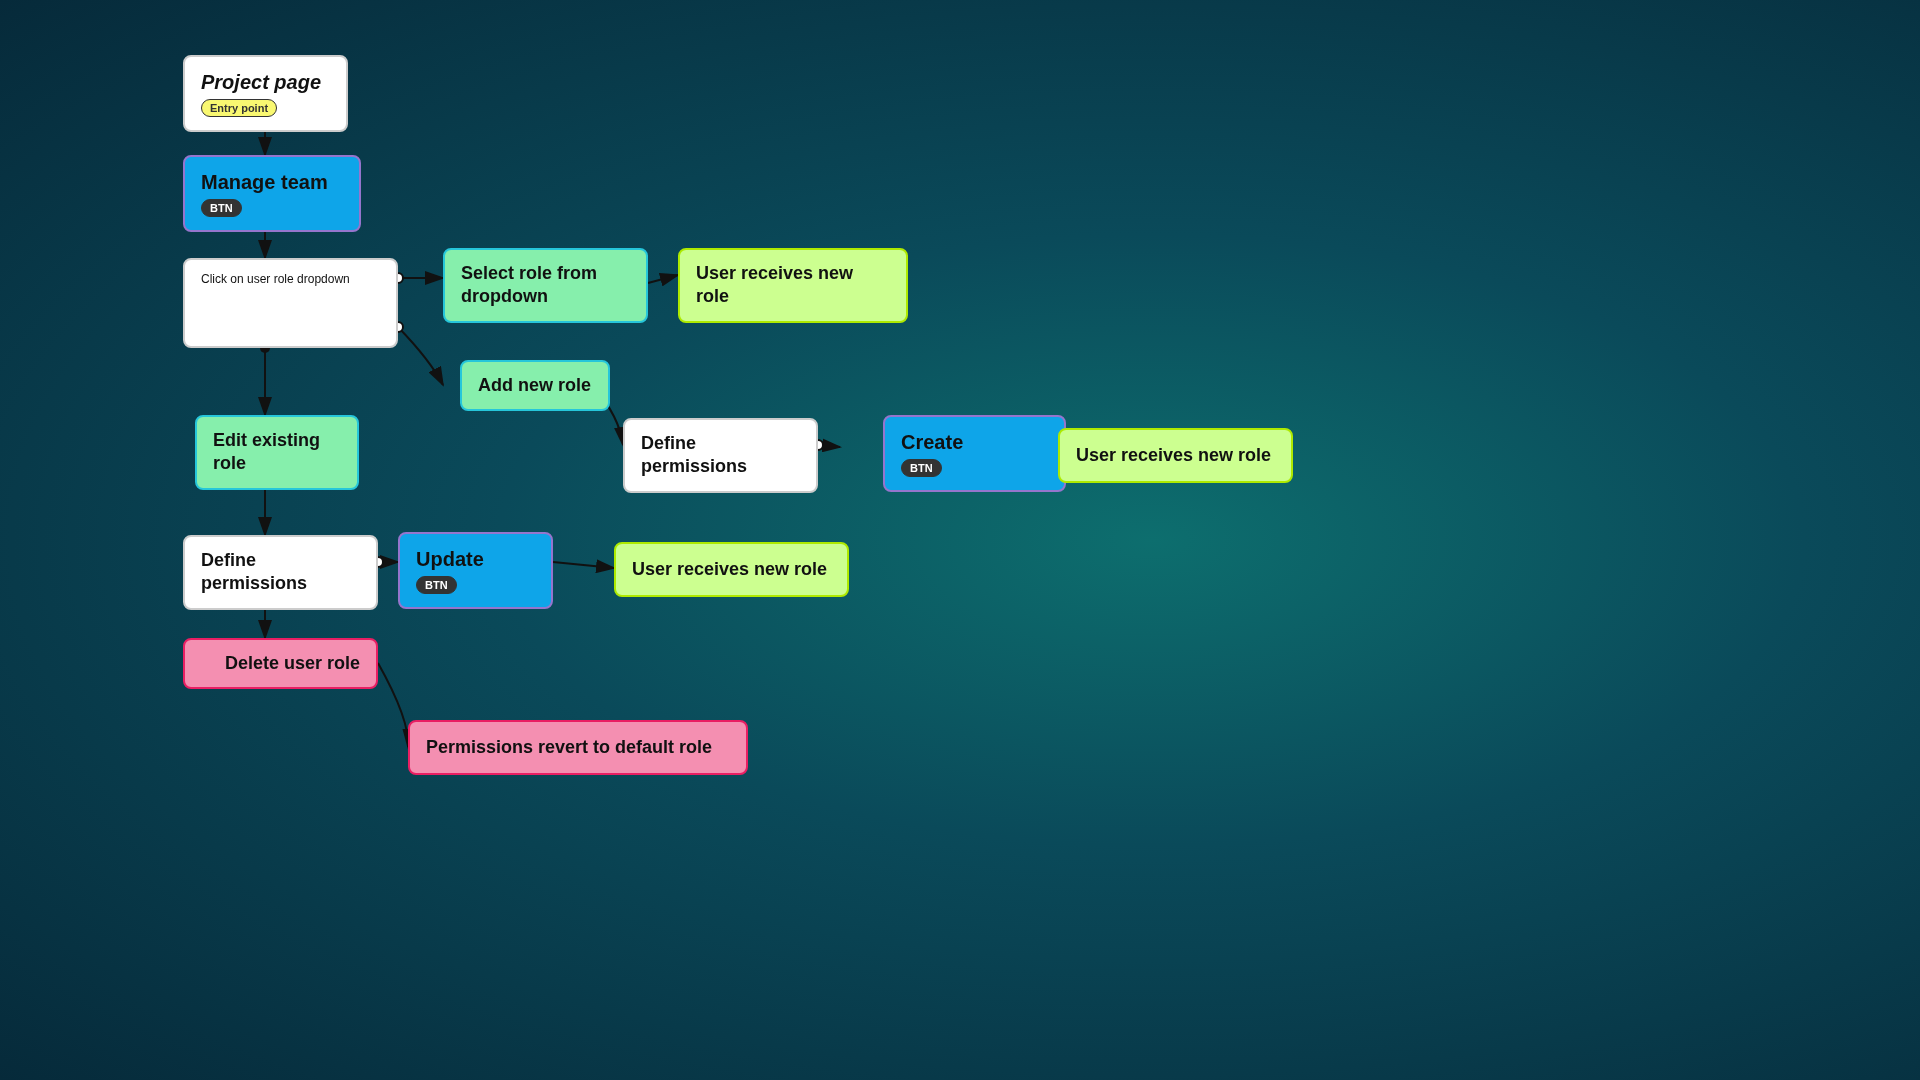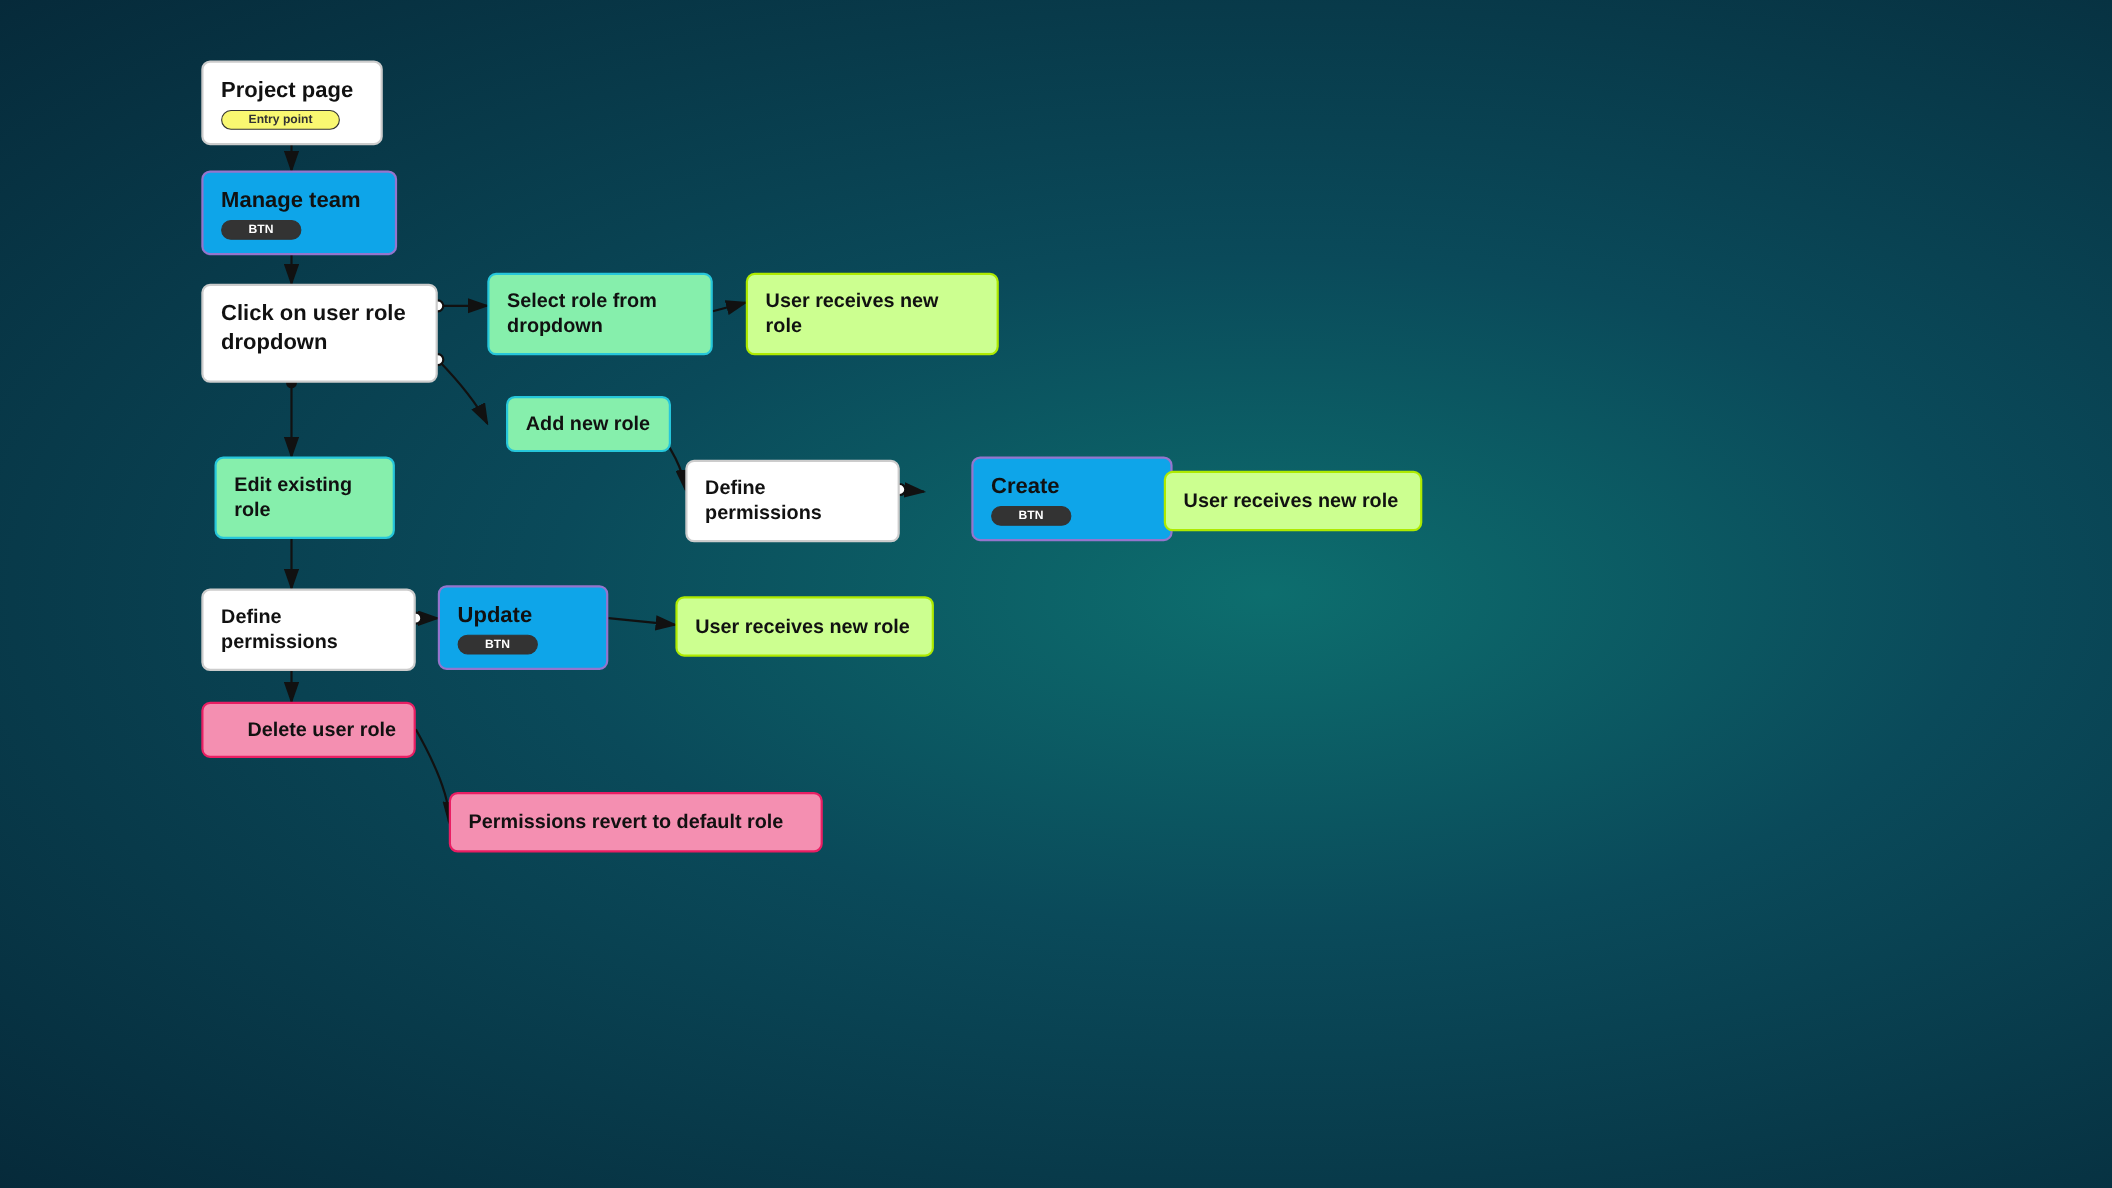--- a/index.html
+++ b/index.html
@@ -64,21 +64,21 @@
       border: 2px solid #e91e63;
       color: #111;
     }
 
     .badge {
       display: inline-block;
       border: 1.5px solid #333;
       border-radius: 12px;
       font-size: 11px;
       font-weight: 700;
-      padding: 1px 24px;
+      padding: 1px 8px;
       margin-top: 4px;
     }
 
     .badge-yellow {
       background: #f9f871;
       color: #333;
     }
 
     .badge-dark {
       background: #333;
@@ -141,31 +141,31 @@
     <circle cx="265" cy="348" r="5" fill="#111"></circle>
 
     <circle cx="818" cy="445" r="5" fill="white" stroke="#111" stroke-width="2"></circle>
 
     <circle cx="378" cy="562" r="5" fill="white" stroke="#111" stroke-width="2"></circle>
 
     <circle cx="265" cy="590" r="5" fill="white" stroke="#111" stroke-width="2"></circle>
   </svg>
 
   <div class="node node-white" style="left:183px; top:55px; width:165px; min-height:75px;">
-    <span style="display:block; font-size:20px; font-weight:700;">Project page</span>
+    <span style="display:block; font-size:20px; font-weight:700;font-style:italic;">Project page</span>
     <span class="badge badge-yellow">Entry point</span>
   </div>
 
   <div class="node node-purple" style="left:183px; top:155px; width:178px; min-height:75px;">
     <span style="display:block; font-size:20px; font-weight:800;">Manage team</span>
     <span class="badge badge-dark">BTN</span>
   </div>
 
   <div class="node node-white" style="left:183px; top:258px; width:215px; min-height:90px;">
-    <span style="display:block; font-size:20px; font-weight:700;">Click on user role dropdown</span>
+    <span style="display:block; font-size:12px; font-weight:400;">Click on user role dropdown</span>
   </div>
 
   <div class="node node-cyan" style="left:443px; top:248px; width:205px; min-height:70px;">
     <span style="display:block; font-size:18px; font-weight:600;">Select role from dropdown</span>
   </div>
 
   <div class="node node-green" style="left:678px; top:248px; width:230px; min-height:55px; display:flex; align-items:center;">
     <span style="font-size:18px; font-weight:600;">User receives new role</span>
   </div>
 

